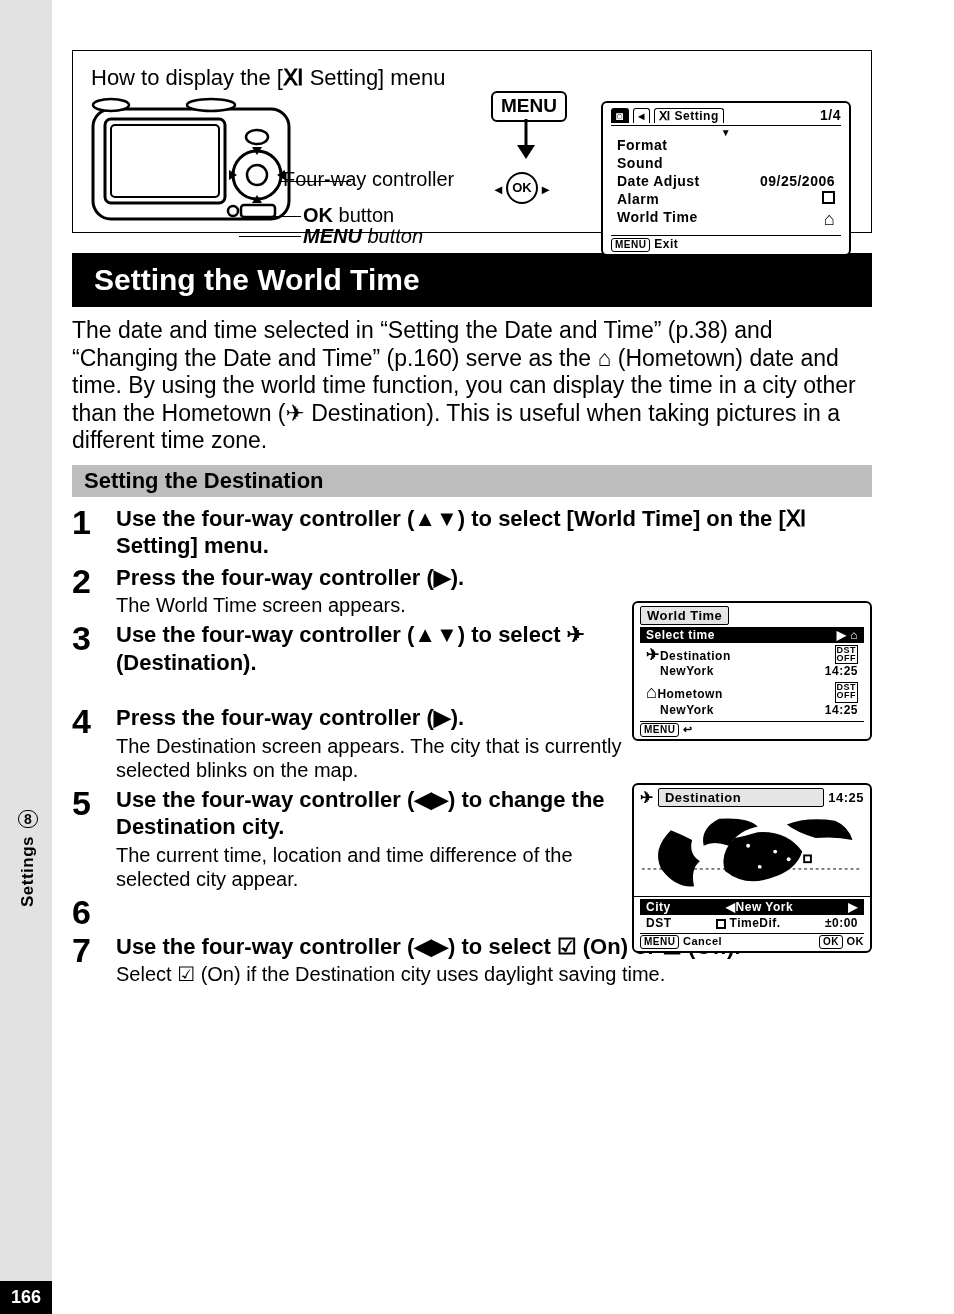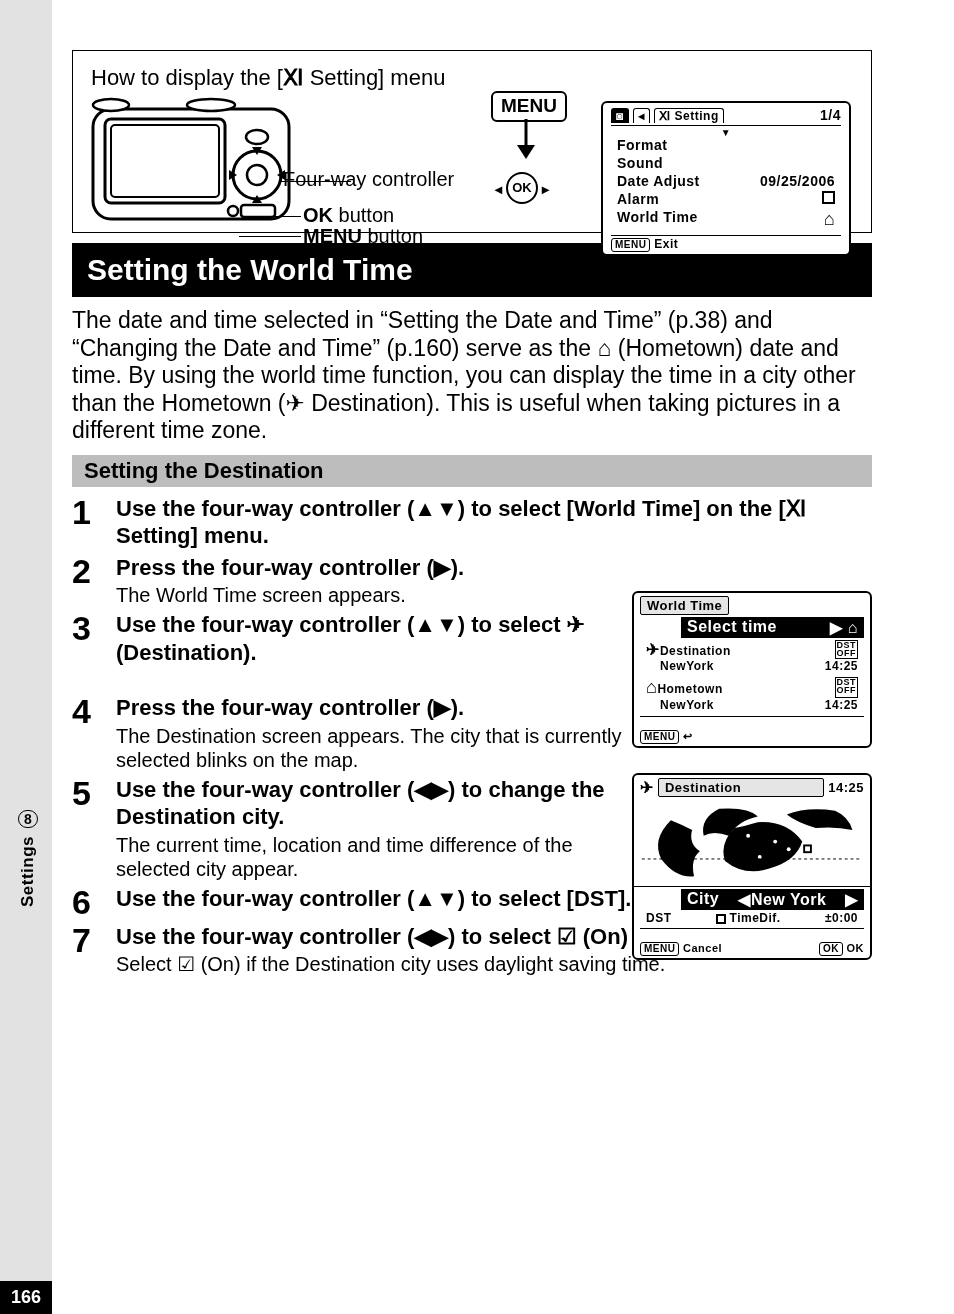--- a/index.html
+++ b/index.html
@@ -142,22 +142,22 @@
     padding-top: 1px;
     font-size: 12px;
   }
 
   
   .section-bar {
     background: #000;
     color: #fff;
     font-size: 30px;
     font-weight: bold;
-    padding: 8px 13px;
-    margin-top: 10px;
+    padding: 8px 20px;
+    margin-top: 20px;
     border: 2px solid #000;
     border-left-width: 2px;
   }
   .body-text {
     font-size: 23px;
     line-height: 1.2;
     margin-top: 10px;
   }
   .sub-bar {
     background: #bdbdbd;
@@ -206,33 +206,32 @@
     border-radius: 2px;
     background: #e5e5e5;
     padding: 1px 6px;
     font-size: 13px;
   }
   .mini-screen .sel-row {
     background: #000; color: #fff;
     padding: 1px 6px;
     margin-top: 2px;
     display: flex; justify-content: space-between;
-    font-size: 16px;
-    margin-left: 41px;
+    font-size: 12px;
   }
   .mini-screen .block {
     padding: 2px 6px;
     font-size: 12px;
   }
   .mini-screen .block .sub { padding-left: 14px; }
   .mini-screen .ft {
     border-top: 1px solid #000;
     margin-top: 2px;
     font-size: 11px;
-    padding-top: 13px;
+    padding-top: 1px;
   }
   .chip {
     display: inline-block;
     border: 1.5px solid #000;
     border-radius: 3px;
     padding: 0 3px;
     font-size: 10px;
     font-weight: bold;
     line-height: 1.2;
   }
@@ -301,21 +300,21 @@
 
       <div class="leadline" style="left:190px;top:90px;width:70px;"></div>
       <div class="lead-label" style="left:192px;top:77px;">Four-way controller</div>
 
       <div class="leadline" style="left:174px;top:125px;width:36px;"></div>
       <div class="lead-label" style="left:212px;top:113px;">
         <b>OK</b><span> button</span>
       </div>
 
       <div class="leadline" style="left:148px;top:145px;width:62px;"></div>
-      <div class="lead-label" style="left:212px;top:134px;">
+      <div class="lead-label" style="left:212px;top:134px;font-style:italic;">
         <b>MENU</b><span> button</span>
       </div>
 
       <div style="position:absolute;left:400px;top:0px;">
         <span class="menu-btn">MENU</span>
       </div>
 
       <div style="position:absolute;left:400px;top:22px;">
         <svg width="70" height="50">
             <line x1="35" y1="6" x2="35" y2="36" stroke="#000" stroke-width="3"></line>
@@ -479,23 +478,20 @@
     <div class="step">
       <div class="step-num">5</div>
       <div class="step-body" style="max-width:520px;">
         <div class="step-title">Use the four-way controller (◀▶) to change the Destination city.</div>
         <div class="step-desc">The current time, location and time difference of the selected city appear.</div>
       </div>
     </div>
 
     <div class="step">
       <div class="step-num">6</div>
-      <div class="step-body">
-        <div class="step-title">Use the four-way controller (▲▼) to select [DST].</div>
-      </div>
     </div>
 
     <div class="step">
       <div class="step-num">7</div>
       <div class="step-body">
         <div class="step-title">Use the four-way controller (◀▶) to select ☑ (On) or ☐ (Off).</div>
         <div class="step-desc">Select ☑ (On) if the Destination city uses daylight saving time.</div>
       </div>
     </div>
 

